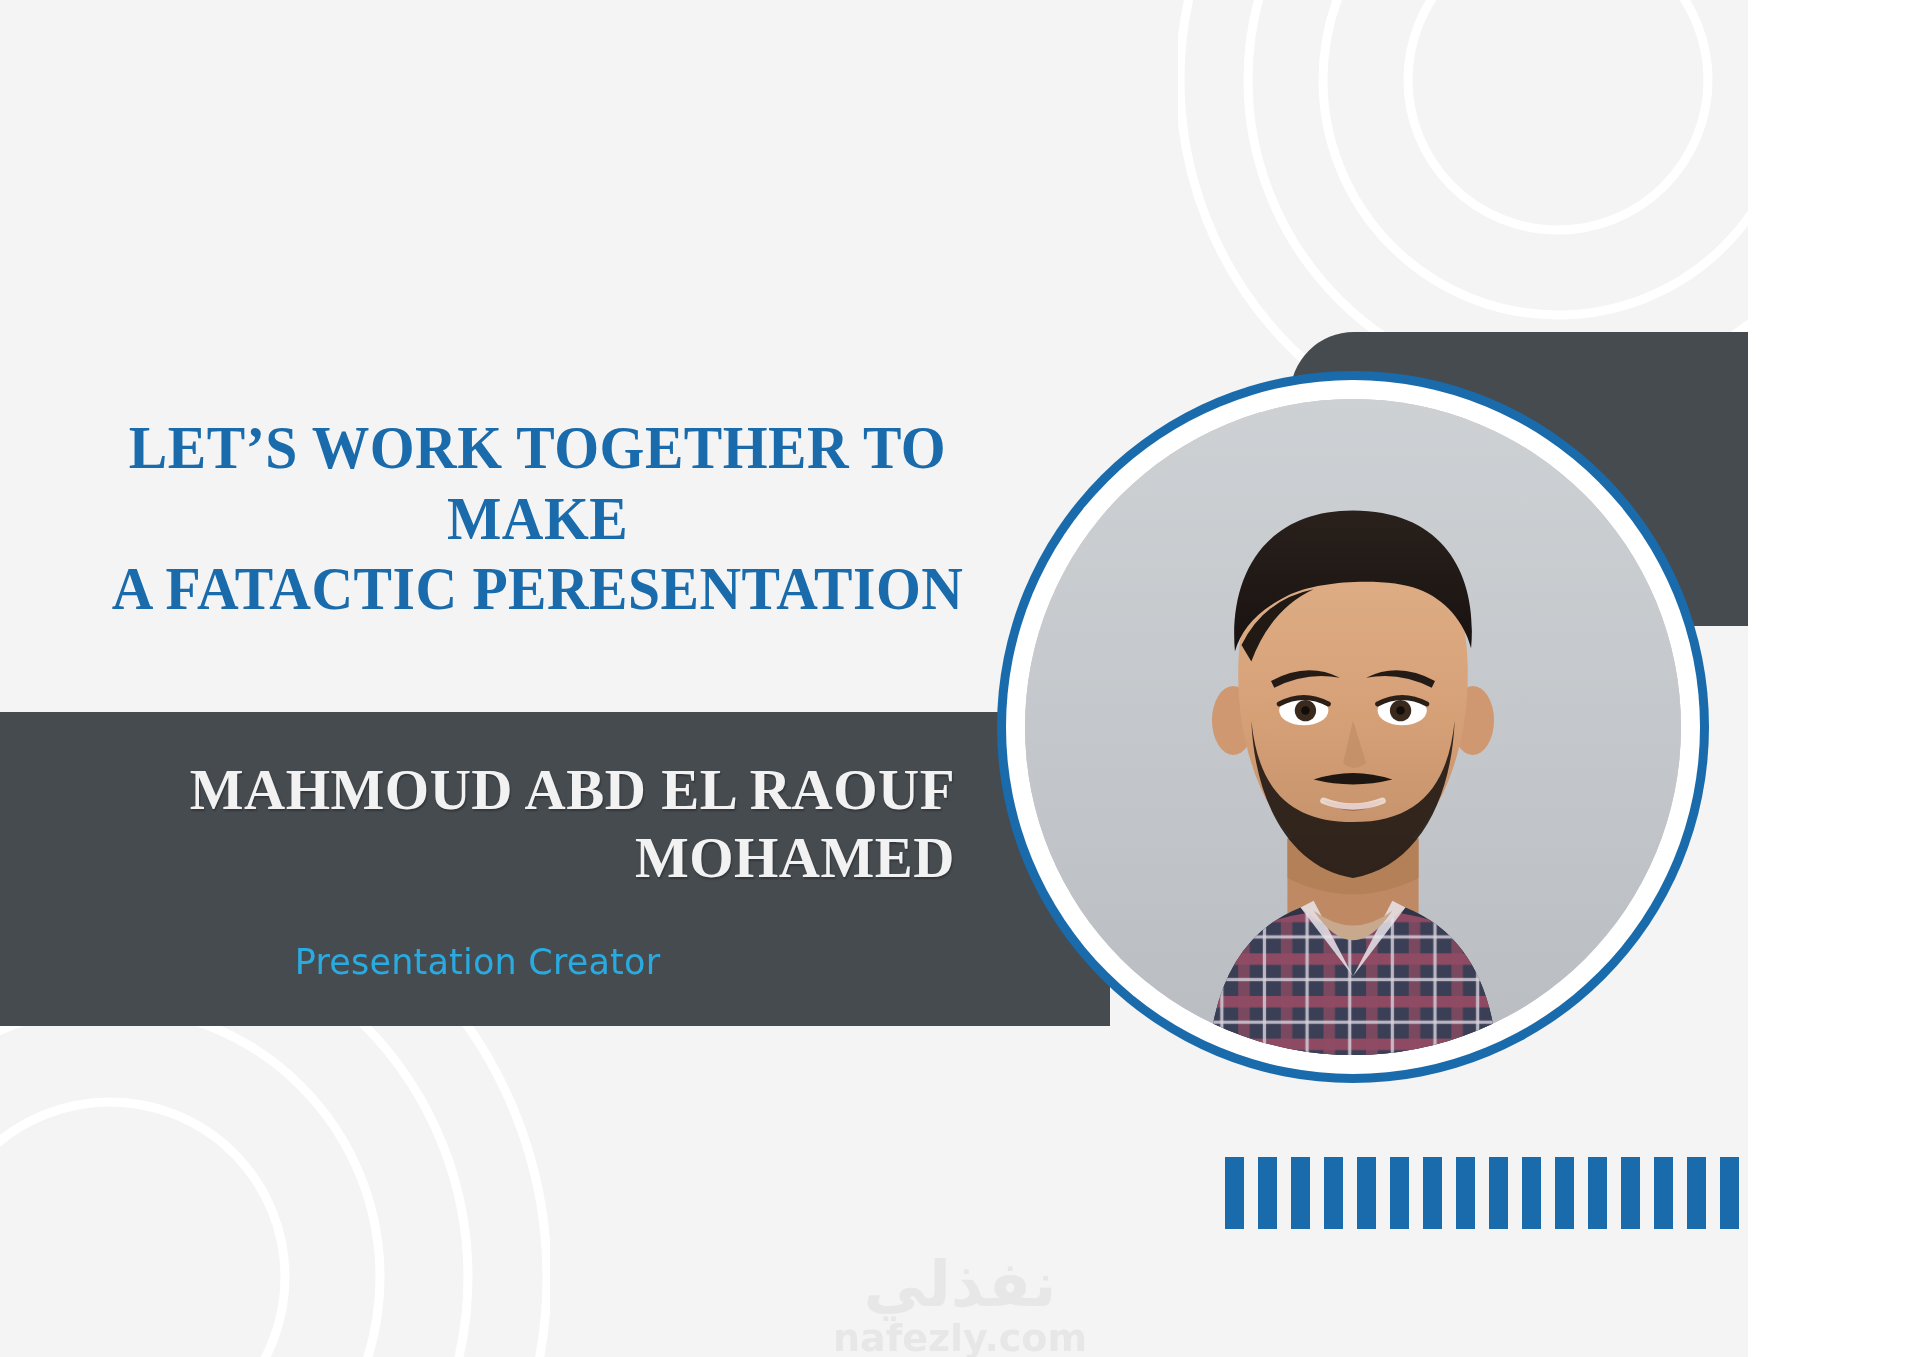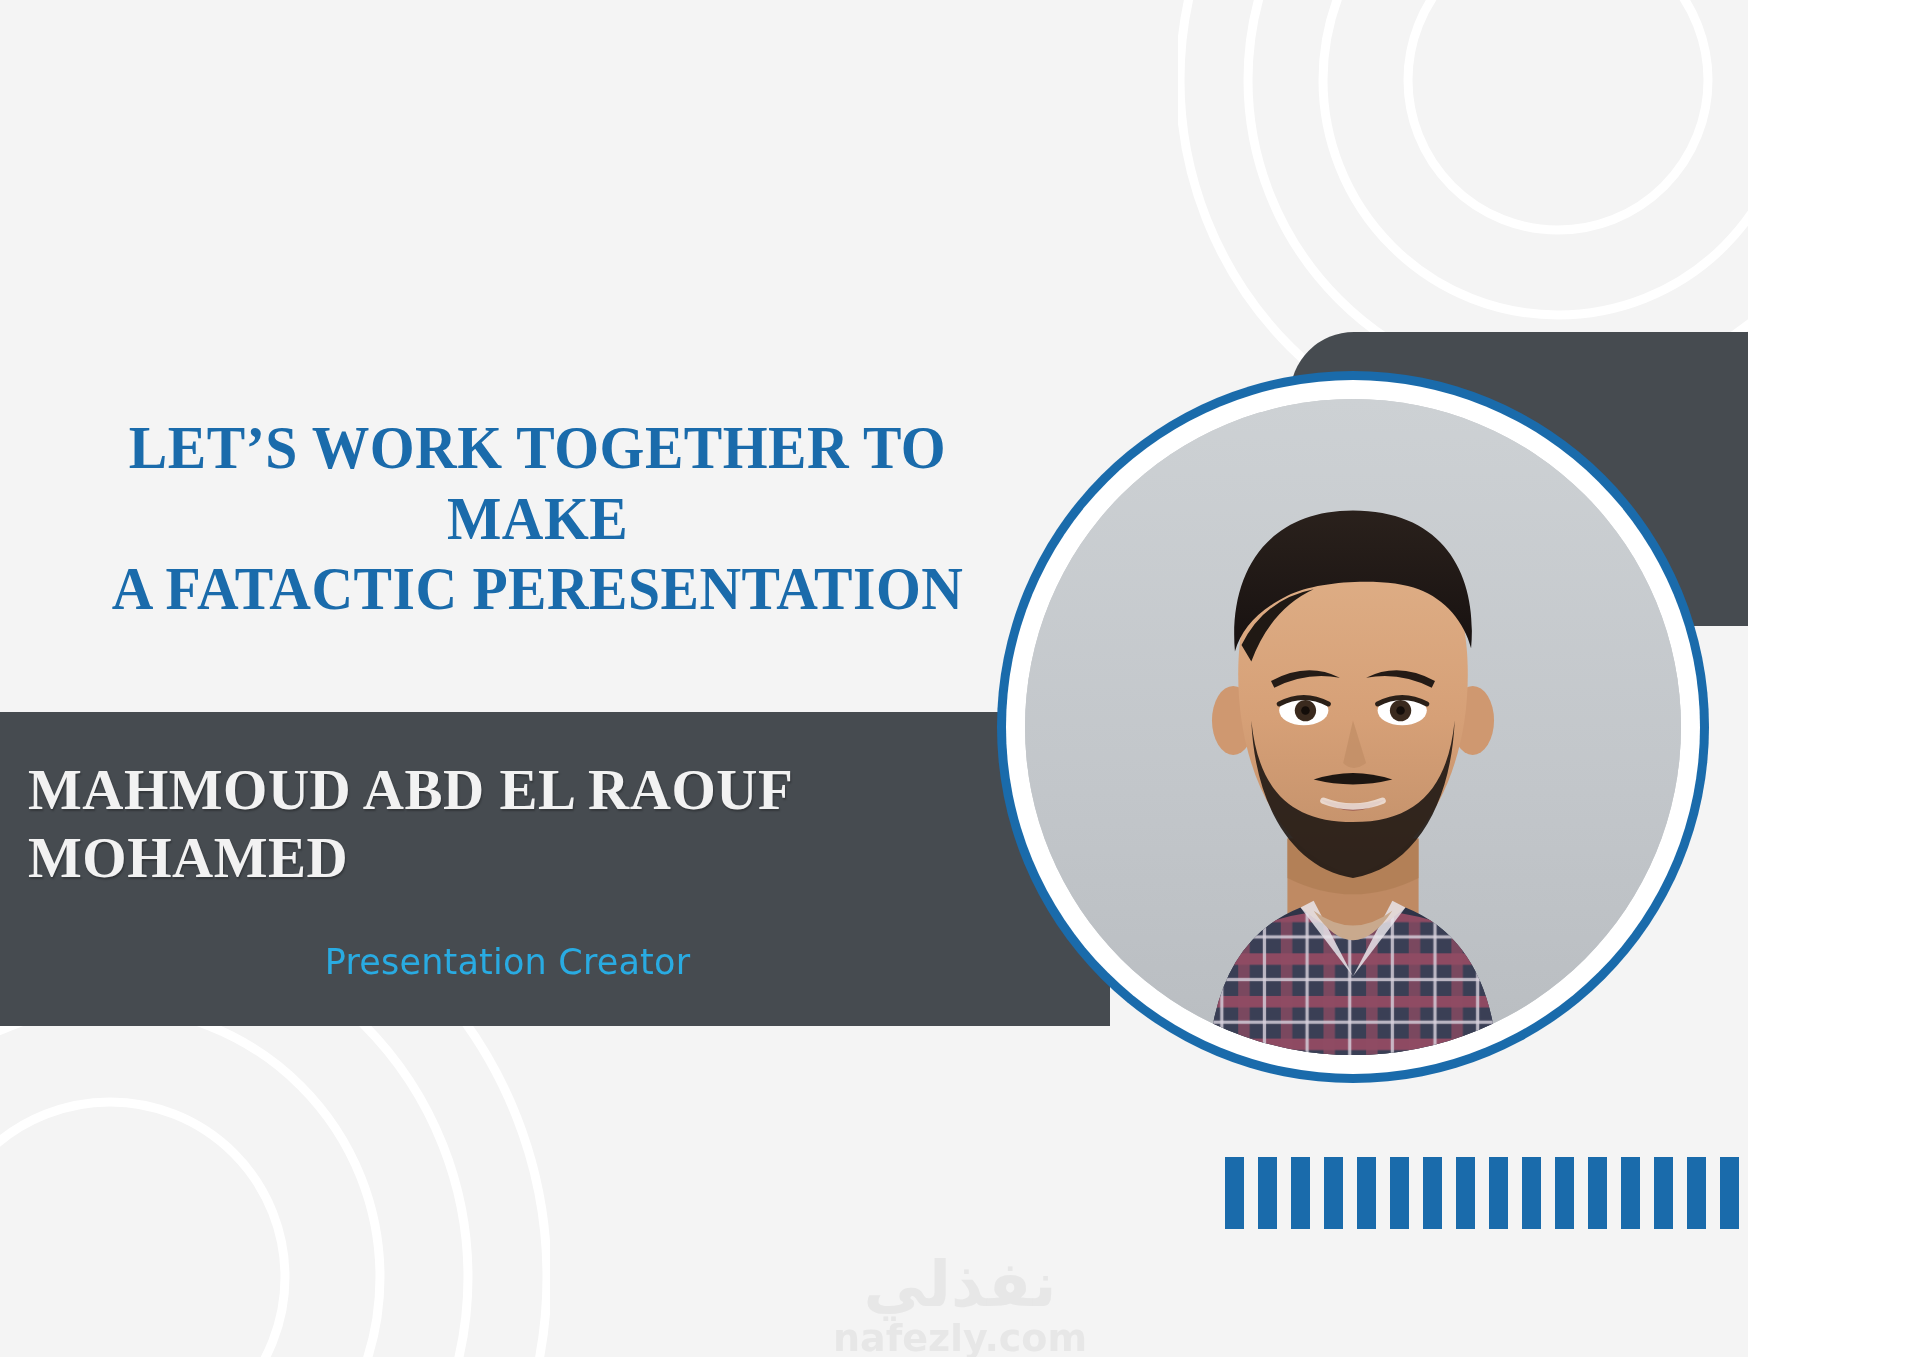--- a/index.html
+++ b/index.html
@@ -78,43 +78,41 @@
     width: 1110px;
     height: 314px;
     background: #464b50;
   }
 
   #name-text {
     position: absolute;
     left: 0px;
     top: 44px;
     width: 955px;
-    text-align: left;
+    text-align: right;
     color: #f2f2f2;
     font-family: "Liberation Serif", serif;
     font-weight: bold;
     font-size: 57px;
     line-height: 1.2;
     letter-spacing: 0.5px;
     white-space: pre-line;
     text-shadow: 1px 2px 2px rgba(0,0,0,0.28);
-    padding-left: 28px;
   }
 
   #role-text {
     position: absolute;
     left: 0px;
     top: 230px;
     width: 955px;
     text-align: center;
     color: #29abe2;
     font-family: "DejaVu Sans", sans-serif;
     font-size: 35px;
     letter-spacing: 0.2px;
-    padding-left: 30px;
   }
 
   
   #portrait-wrap {
     position: absolute;
     left: 997px;
     top: 371px;
     width: 712px;
     height: 712px;
     border-radius: 50%;

